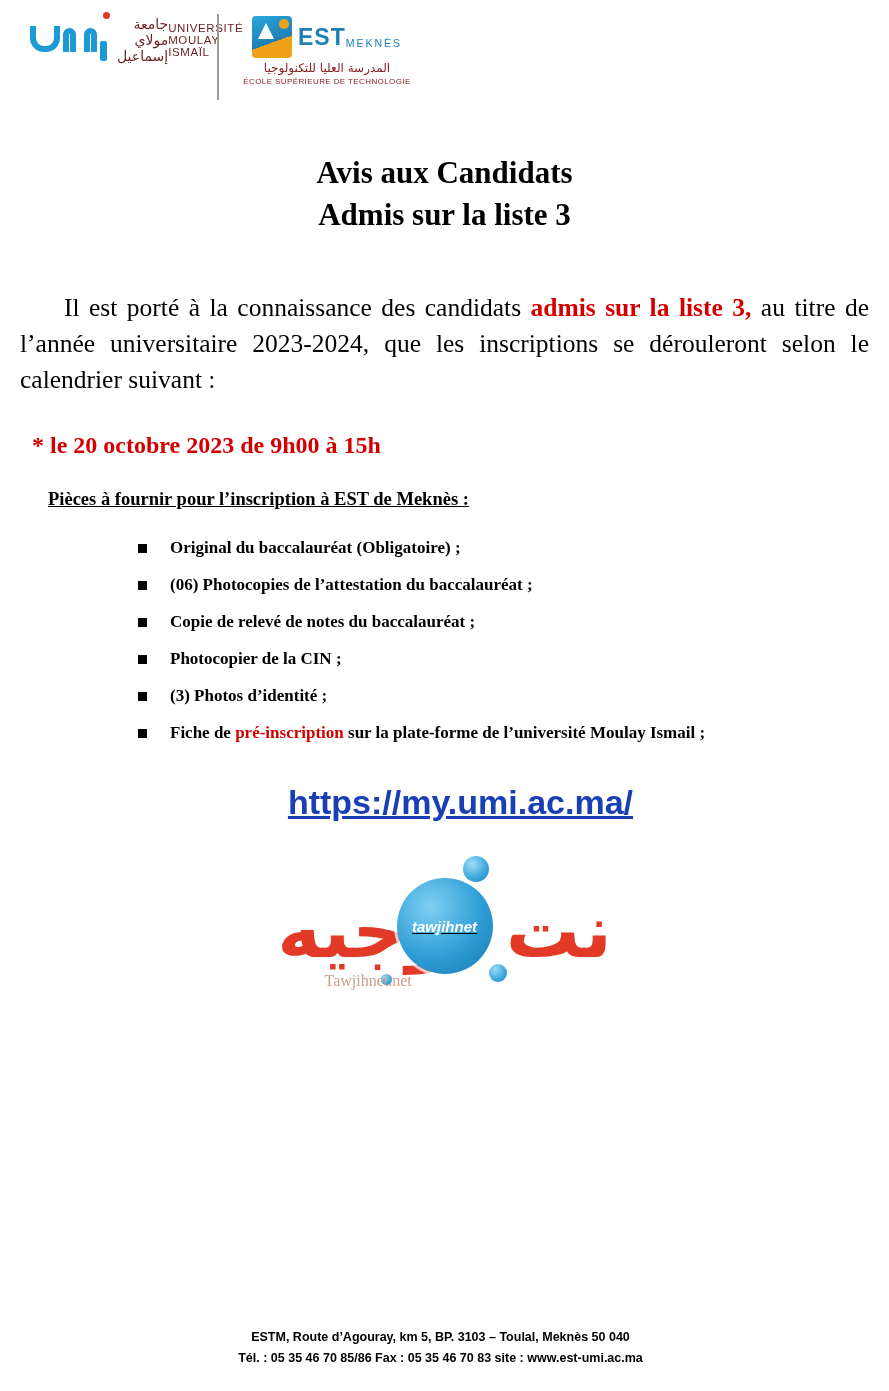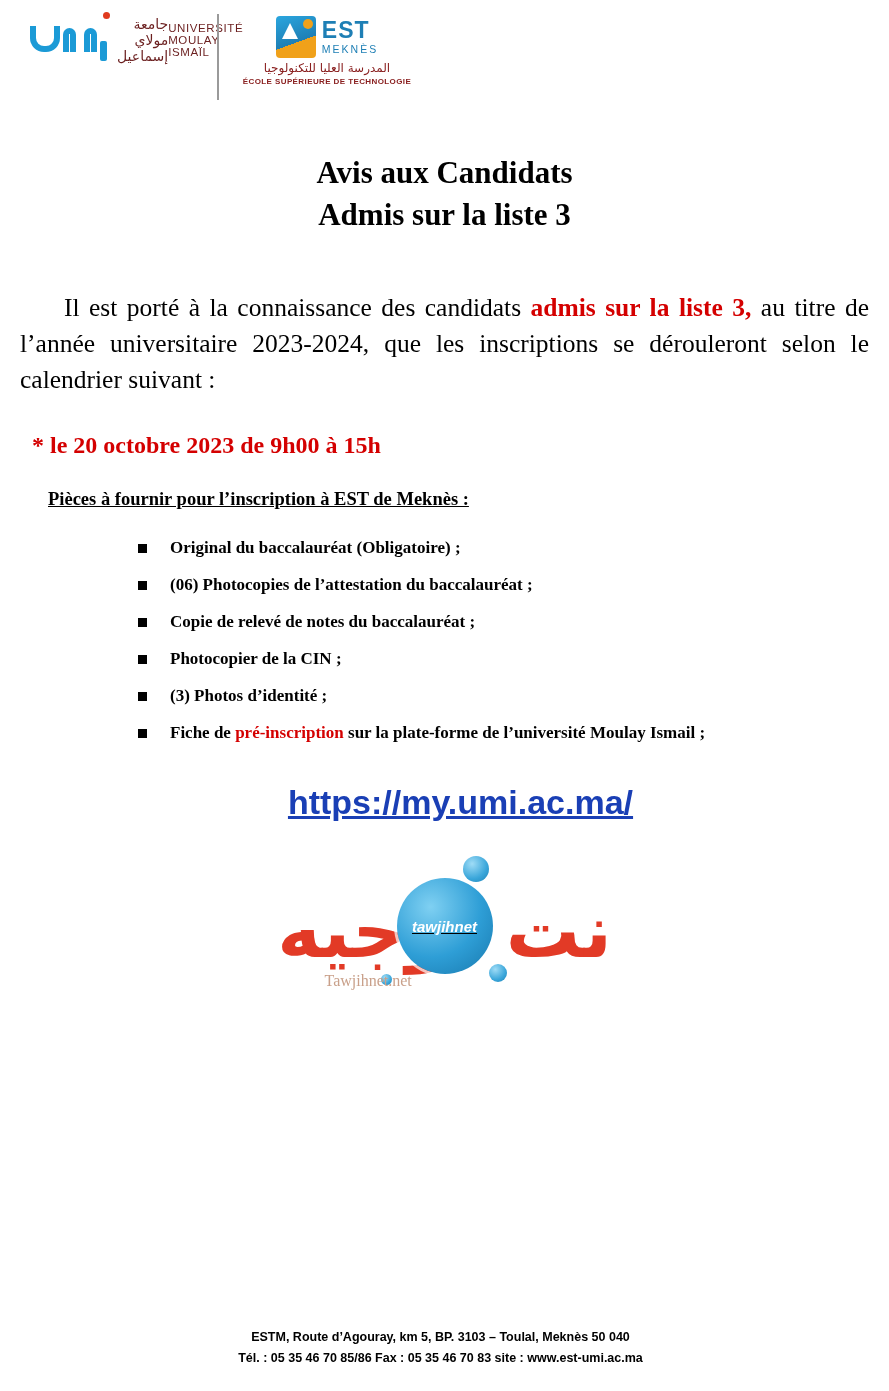--- a/index.html
+++ b/index.html
@@ -124,21 +124,21 @@
   .est-badge::after {
     content: "";
     position: absolute;
     right: 3px; top: 3px;
     width: 10px; height: 10px;
     background: #f0a11a;
     border-radius: 50%;
   }
   .est-word {
     display: flex;
-    flex-direction: column;
+    flex-direction: row;
     line-height: 1;
   }
   .est-est {
     font-family: "Liberation Sans", sans-serif;
     font-weight: bold;
     font-size: 23px;
     color: #1e7fb5;
     letter-spacing: 1px;
   }
   .est-mek {
@@ -155,21 +155,20 @@
     color: #8a2020;
     direction: rtl;
     margin-top: 1px;
   }
   .est-fr {
     font-family: "Liberation Sans", sans-serif;
     font-size: 8px;
     color: #8a2020;
     letter-spacing: 0.4px;
     margin-top: 2px;
-    font-weight: bold;
   }
 
   
   .title {
     text-align: center;
     font-weight: bold;
     font-size: 31px;
     line-height: 1.35;
     margin-top: 52px;
   }

